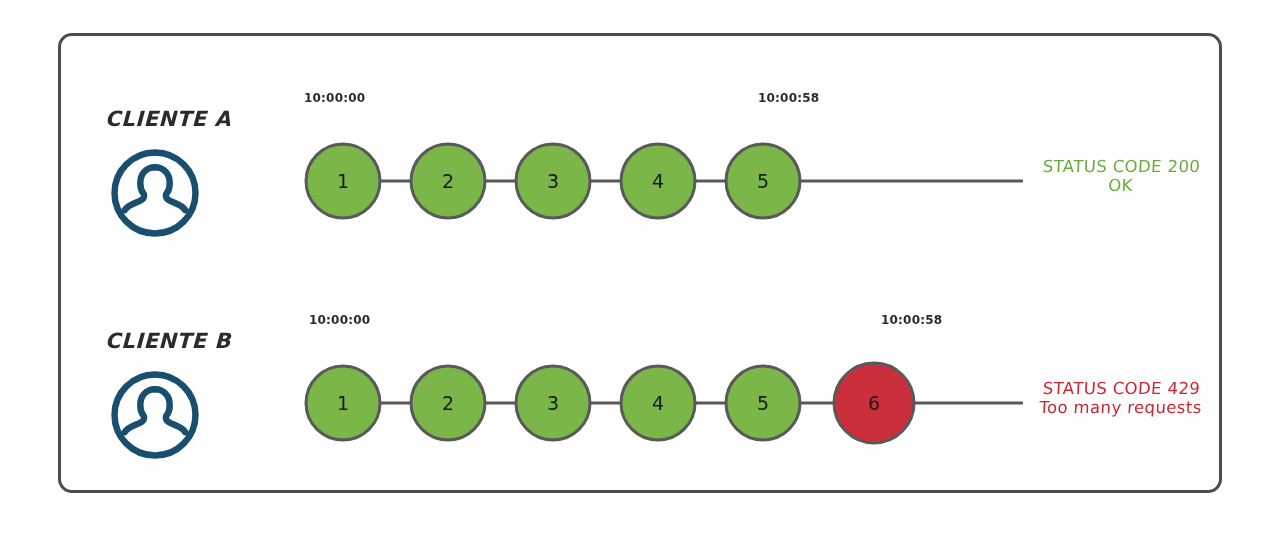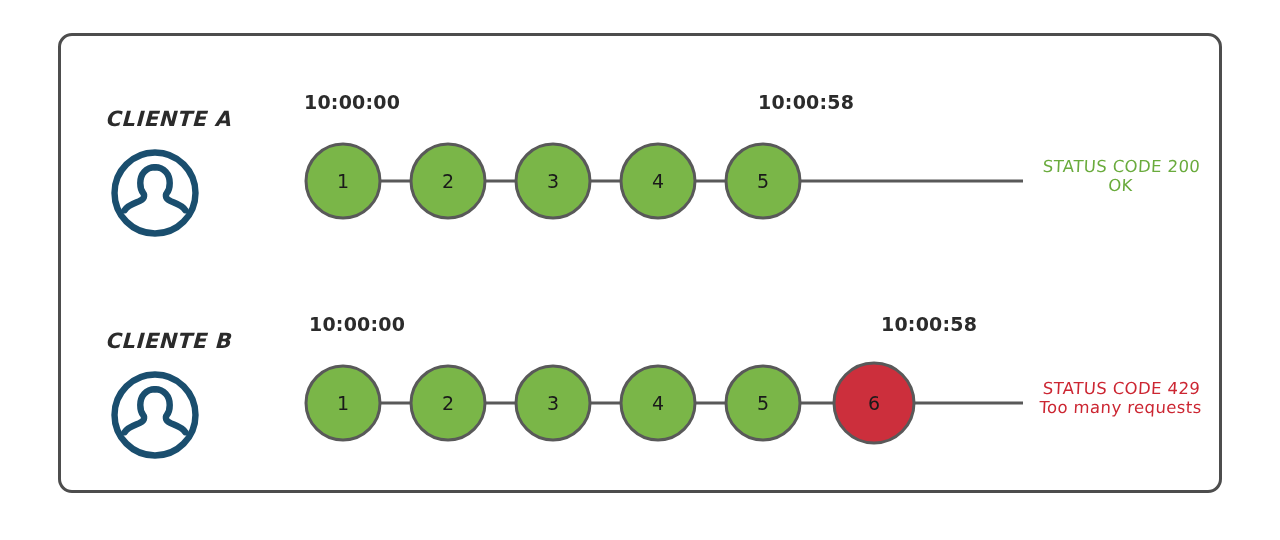--- a/index.html
+++ b/index.html
@@ -63,21 +63,21 @@
     left: 0;
     top: 0;
     width: 100%;
     height: 210px;
     pointer-events: none;
   }
 
   .timestamp {
     position: absolute;
     font-family: "DejaVu Sans", sans-serif;
-    font-size: 19px;
+    font-size: 12px;
     font-weight: bold;
     color: #2b2b2b;
     white-space: nowrap;
     letter-spacing: 0.2px;
   }
 
   .status-text {
     position: absolute;
     text-align: center;
     font-family: "DejaVu Sans", sans-serif;

